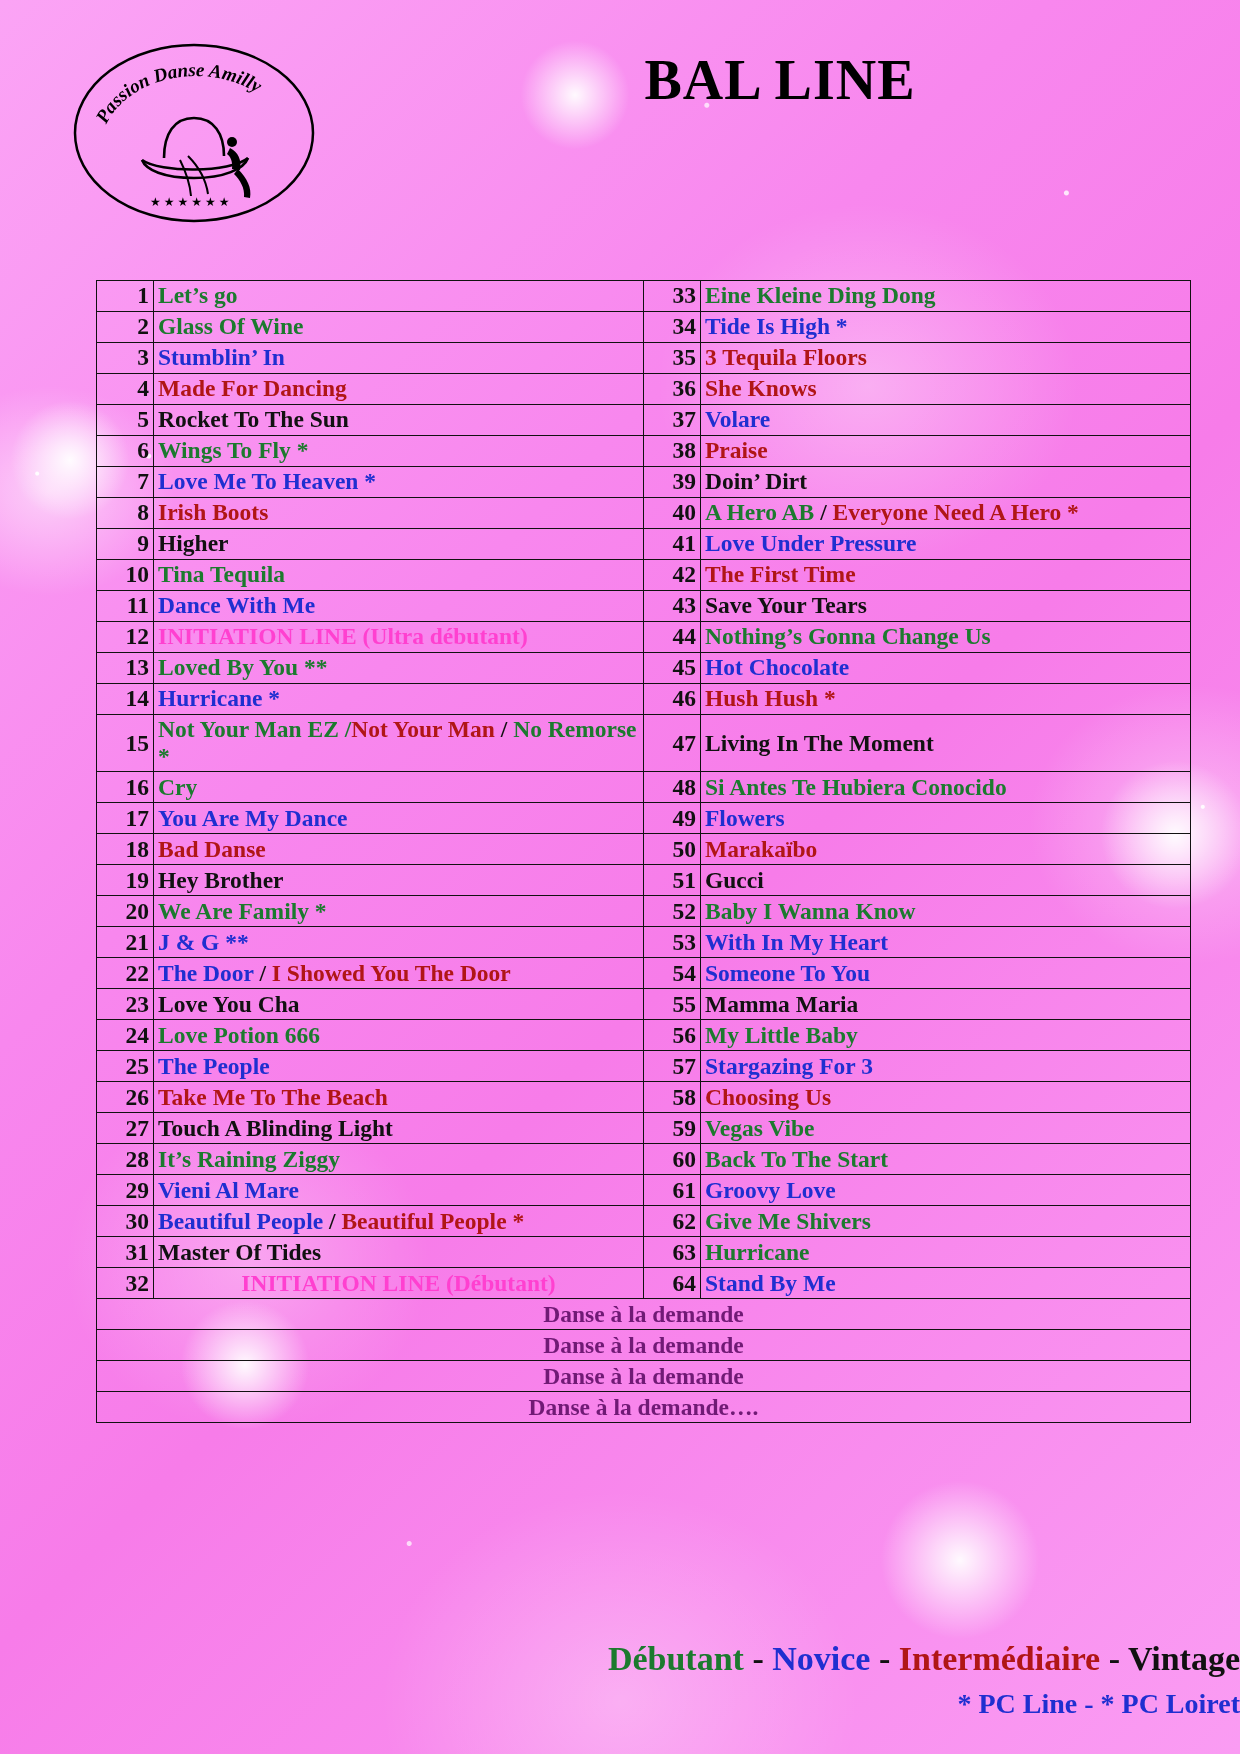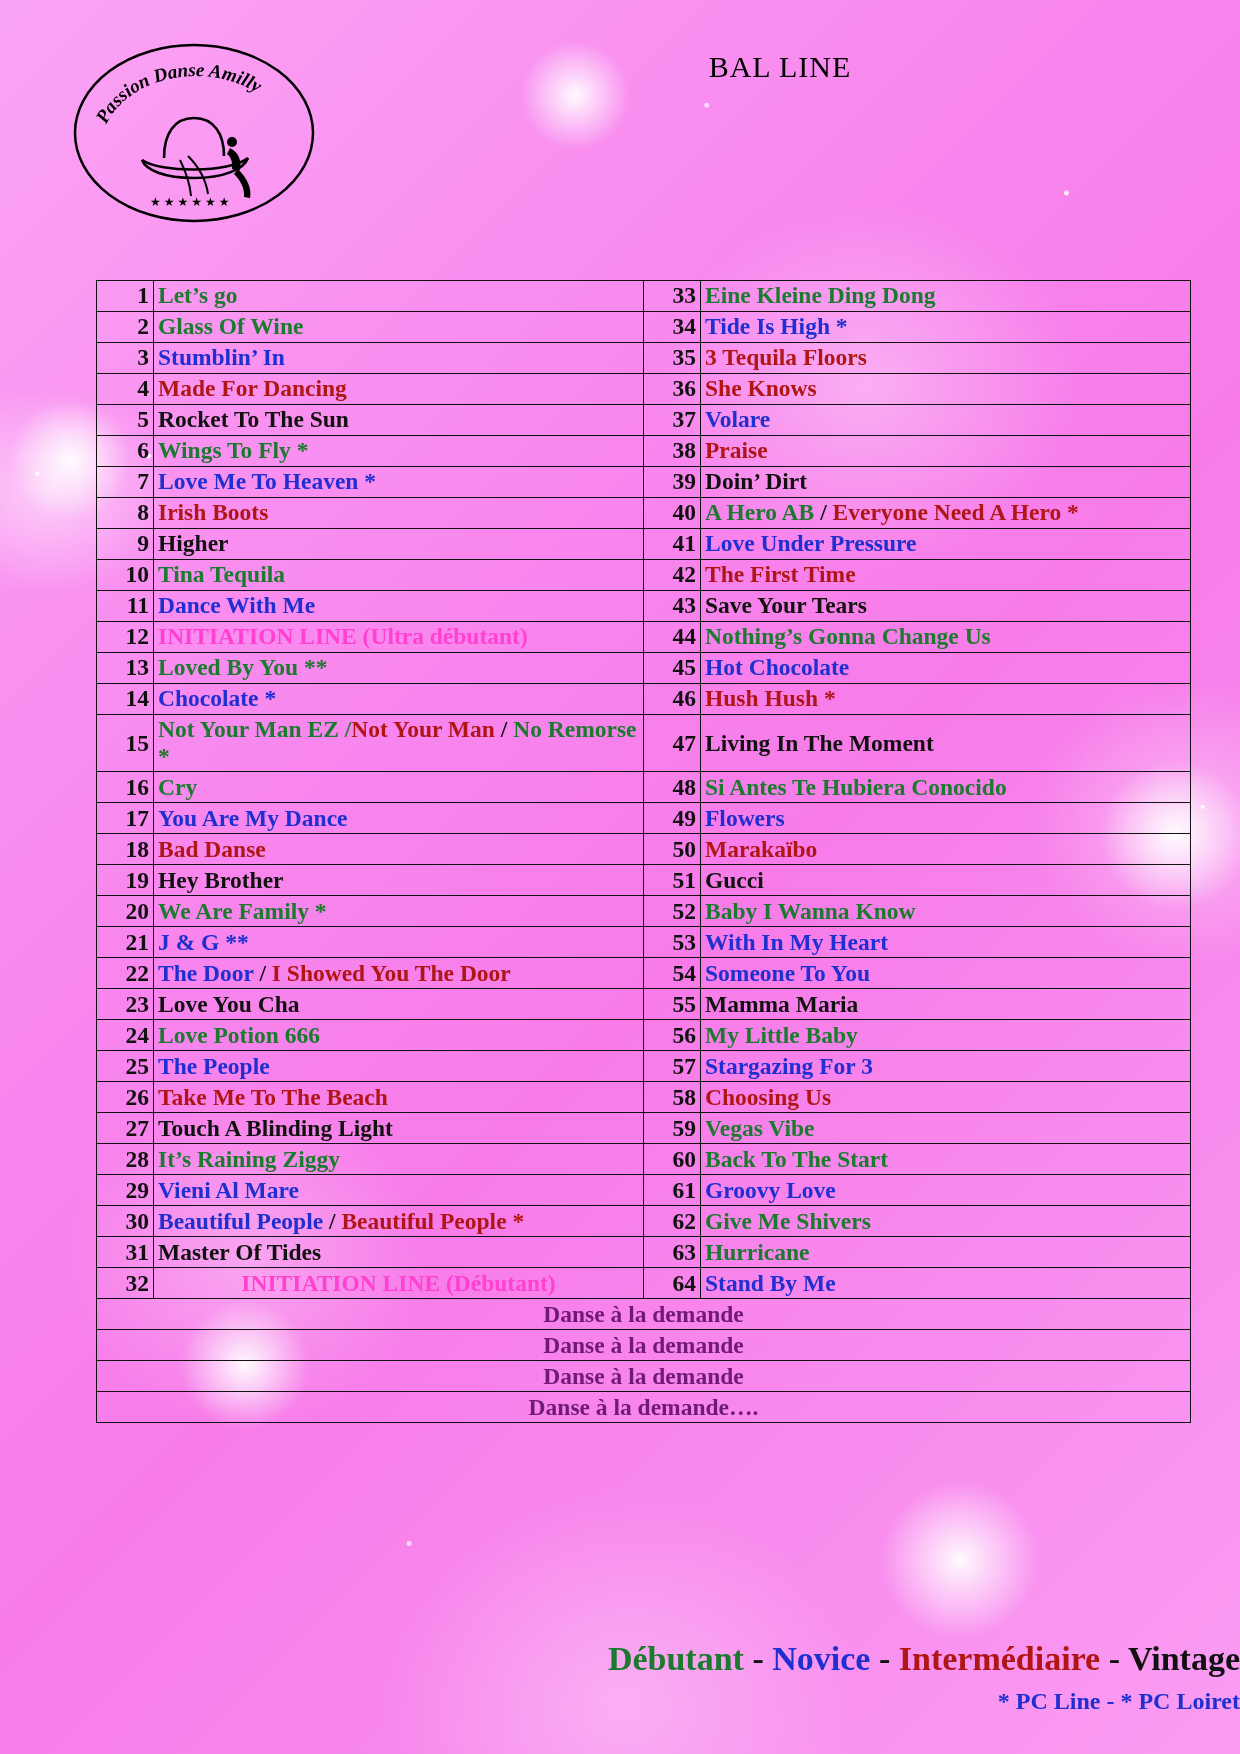--- a/index.html
+++ b/index.html
@@ -62,22 +62,22 @@
   
   #header {
     position: absolute;
     left: 360px;
     top: 50px;
     width: 840px;
     text-align: center;
     color: #000;
   }
   #title1 {
-    font-size: 30px;
-    font-weight: normal;
+    font-size: 56px;
+    font-weight: bold;
     letter-spacing: 1px;
     line-height: 1.1;
   }
   #title2 {
     font-size: 45px;
     font-weight: bold;
     margin-top: 30px;
     line-height: 1.1;
   }
   
@@ -135,21 +135,21 @@
     width: 1240px;
     text-align: right;
   }
   #legend {
     font-size: 34px;
     font-weight: bold;
   }
   #legend .sep { color: #111; }
   #pc {
     margin-top: 10px;
-    font-size: 24px;
+    font-size: 28px;
     font-weight: bold;
     color: #1f2fd0;
   }
 </style>
 </head>
 <body>
 
 <div id="bg">
   <div class="star" style="left:10px;  top:400px;  width:120px; height:120px;"></div>
   <div class="star" style="left:1100px; top:760px;  width:150px; height:150px;"></div>
@@ -269,21 +269,21 @@
             <td class="name"><span class="c-debutant">Nothing’s Gonna Change Us</span></td>
           </tr>
           <tr>
             <td class="num">13</td>
             <td class="name"><span class="c-debutant">Loved By You **</span></td>
             <td class="num">45</td>
             <td class="name"><span class="c-novice">Hot Chocolate</span></td>
           </tr>
           <tr>
             <td class="num">14</td>
-            <td class="name"><span class="c-novice">Chocolate *</span></td>
+            <td class="name"><span class="c-novice">Hurricane *</span></td>
             <td class="num">46</td>
             <td class="name"><span class="c-inter">Hush Hush *</span></td>
           </tr>
           <tr>
             <td class="num">15</td>
             <td class="name"><span class="c-debutant">Not Your Man EZ /</span><span class="c-inter">Not Your Man</span><span class="c-vintage"> / </span><span class="c-debutant">No Remorse *</span></td>
             <td class="num">47</td>
             <td class="name"><span class="c-vintage">Living In The Moment</span></td>
           </tr>
           <tr>

